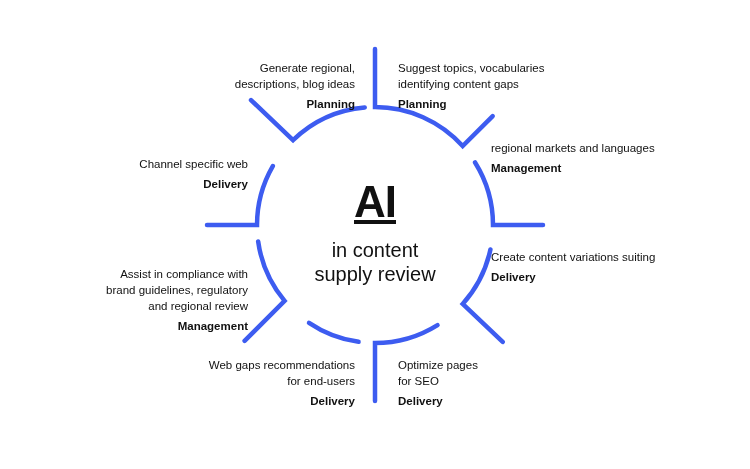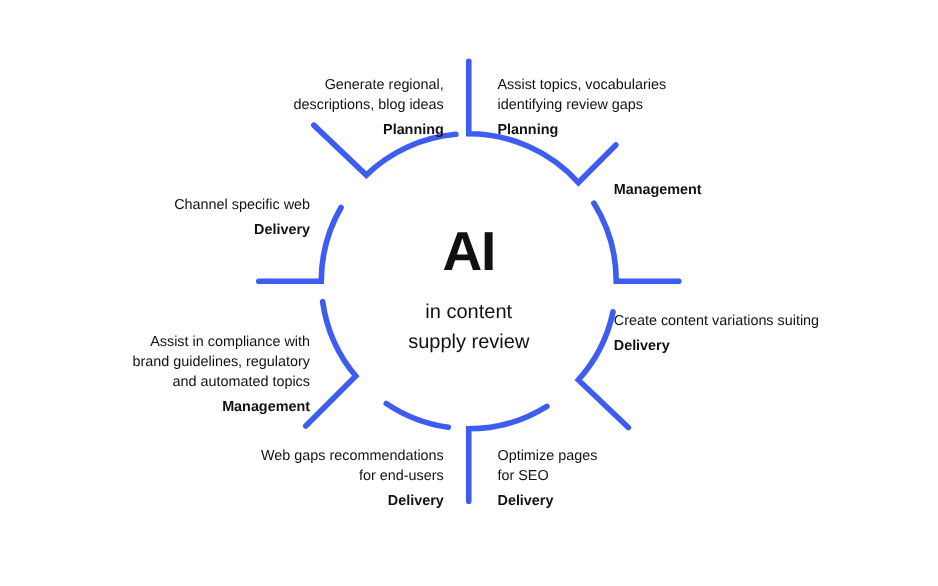--- a/index.html
+++ b/index.html
@@ -6,23 +6,23 @@
   body { width: 750px; height: 469px; position: relative; overflow: hidden;
          font-family: "Liberation Sans", "DejaVu Sans", sans-serif; color: #111; }
   svg#ring { position: absolute; left: 0; top: 0; }
   .seg { fill: none; stroke-width: 4.5; stroke-linecap: round; stroke-linejoin: miter; }
   .label { position: absolute; font-size: 11.5px; line-height: 16px; }
   .label .desc { display: block; }
   .label .cat { display: block; font-weight: bold; margin-top: 4px; }
   .right { text-align: right; }
   .left { text-align: left; }
   .center-title { position: absolute; left: 295px; top: 178px; width: 160px; text-align: center;
-                  font-size: 44px; font-weight: bold; line-height: 48px; letter-spacing: -1px; }
+                  font-size: 44px; font-weight: bold; line-height: 48px; letter-spacing: -1px; text-decoration: underline; }
   .center-sub { position: absolute; left: 295px; top: 238px; width: 160px; text-align: center;
-                font-size: 16px; line-height: 24px; }
+                font-size: 20px; line-height: 24px; }
 </style>
 </head>
 <body>
 
 <svg id="ring" width="750" height="469">
     <path d="M375,49 L375,107 A118,118 0 0 1 462.69108940633254,146.04258844965472 L492.69108940633254,116.04258844965472" class="seg" stroke="#3d5cf0"></path>
     <path d="M475.06967534645827,162.46952682048183 A118,118 0 0 1 493,225 L543,225" class="seg" stroke="#3d5cf0"></path>
     <path d="M490.4214168865891,249.5335795164956 A118,118 0 0 1 462.69108940633254,303.9574115503453 L502.69108940633254,341.9574115503453" class="seg" stroke="#3d5cf0"></path>
     <path d="M437.5304731795182,325.06967534645827 A118,118 0 0 1 375,343 L375,401" class="seg" stroke="#3d5cf0"></path>
     <path d="M358.5775740867123,341.8516321115053 A118,118 0 0 1 309.0152373904519,322.8264335614949" class="seg" stroke="#3d5cf0"></path>
@@ -31,26 +31,27 @@
     <path d="M251.03031228583825,100.1179035600392 L293.03031228583825,140.1179035600392 A118,118 0 0 1 364.7156223557763,107.44902562517403" class="seg" stroke="#3d5cf0"></path>
   </svg>
 
 <div class="center-title">AI</div>
 <div class="center-sub">
   <div>in content</div>
   <div>supply review</div>
 </div>
 
 <div class="label left" style="left:398px; top:60px;">
-  <span class="desc">Assist topics, vocabularies</span>
-  <span class="desc">identifying review gaps</span>
+  <span class="desc">Suggest topics, vocabularies</span>
+  <span class="desc">identifying content gaps</span>
   <span class="cat">Planning</span>
 </div>
 
 <div class="label left" style="left:491px; top:140px;">
+  <span class="desc">regional markets and languages</span>
   <span class="cat">Management</span>
 </div>
 
 <div class="label left" style="left:491px; top:249px;">
   <span class="desc">Create content variations suiting</span>
   <span class="cat">Delivery</span>
 </div>
 
 <div class="label left" style="left:398px; top:357px;">
   <span class="desc">Optimize pages</span>
@@ -60,21 +61,21 @@
 
 <div class="label right" style="right:395px; top:357px;">
   <span class="desc">Web gaps recommendations</span>
   <span class="desc">for end-users</span>
   <span class="cat">Delivery</span>
 </div>
 
 <div class="label right" style="right:502px; top:266px;">
   <span class="desc">Assist in compliance with</span>
   <span class="desc">brand guidelines, regulatory</span>
-  <span class="desc">and automated topics</span>
+  <span class="desc">and regional review</span>
   <span class="cat">Management</span>
 </div>
 
 <div class="label right" style="right:502px; top:156px;">
   <span class="desc">Channel specific web</span>
   <span class="cat">Delivery</span>
 </div>
 
 <div class="label right" style="right:395px; top:60px;">
   <span class="desc">Generate regional,</span>

